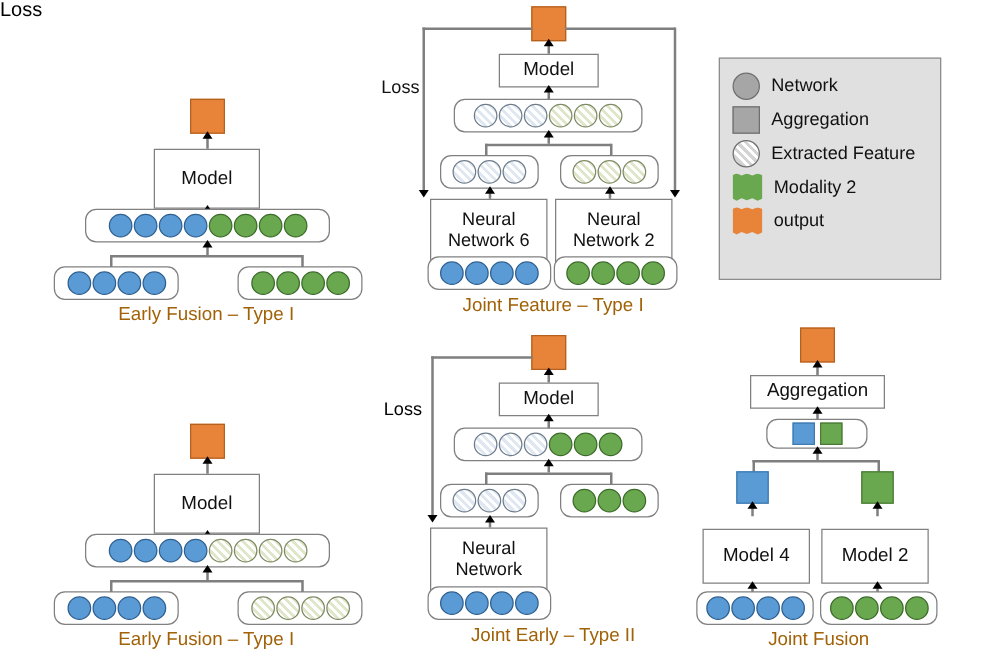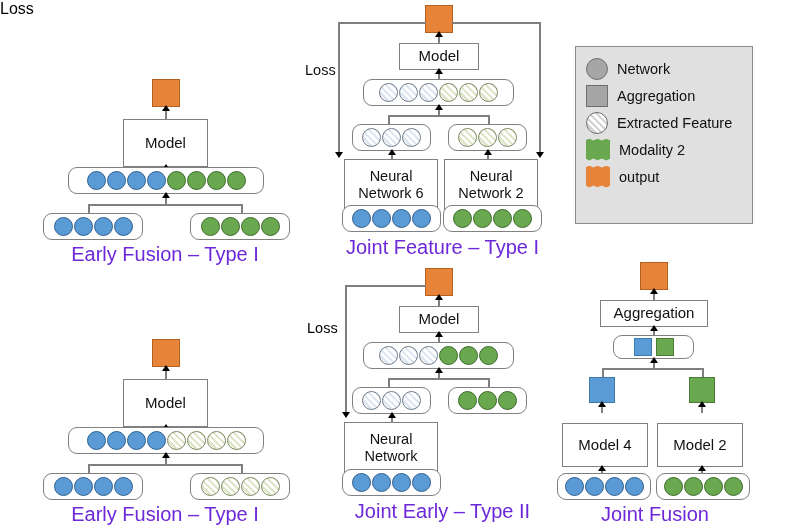--- a/index.html
+++ b/index.html
@@ -62,21 +62,21 @@
     border-left:4.5px solid transparent;border-right:4.5px solid transparent;
     border-bottom:6px solid #000000;
   }
   .arrowdown{
     position:absolute;width:0;height:0;
     border-left:4.5px solid transparent;border-right:4.5px solid transparent;
     border-top:6px solid #000000;
   }
 
   .caption{
-    position:absolute;text-align:center;font-size:20px;color:#6d28d9;
+    position:absolute;text-align:center;font-size:15px;color:#a16207;
     white-space:nowrap;font-family:"Liberation Sans","DejaVu Sans",sans-serif;
   }
   .losslabel{
     position:absolute;font-size:14.5px;color:#111;white-space:nowrap;
   }
 
   
   #legend{
     position:absolute;left:575px;top:46px;width:178px;height:178px;
     background:#e0e0e0;border:1.4px solid #8c8c8c;box-sizing:border-box;

